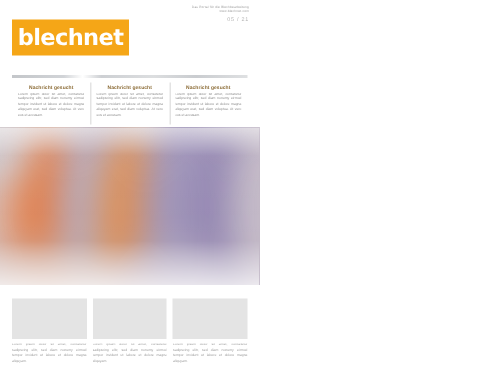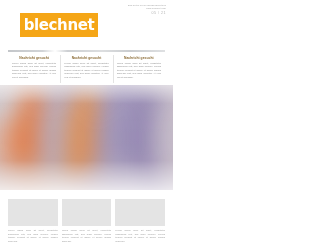--- a/index.html
+++ b/index.html
@@ -35,21 +35,20 @@
   .logo-block {
     position: absolute;
     left: 8px;
     top: 13px;
     width: 78px;
     height: 24px;
     background: #f5a617;
     display: flex;
     align-items: center;
     justify-content: center;
-    margin-left: 12px;
   }
   .logo-text {
     font-family: "DejaVu Sans", sans-serif;
     font-weight: 700;
     font-size: 15px;
     letter-spacing: -0.4px;
     color: #ffffff;
     line-height: 1;
     white-space: nowrap;
   }

